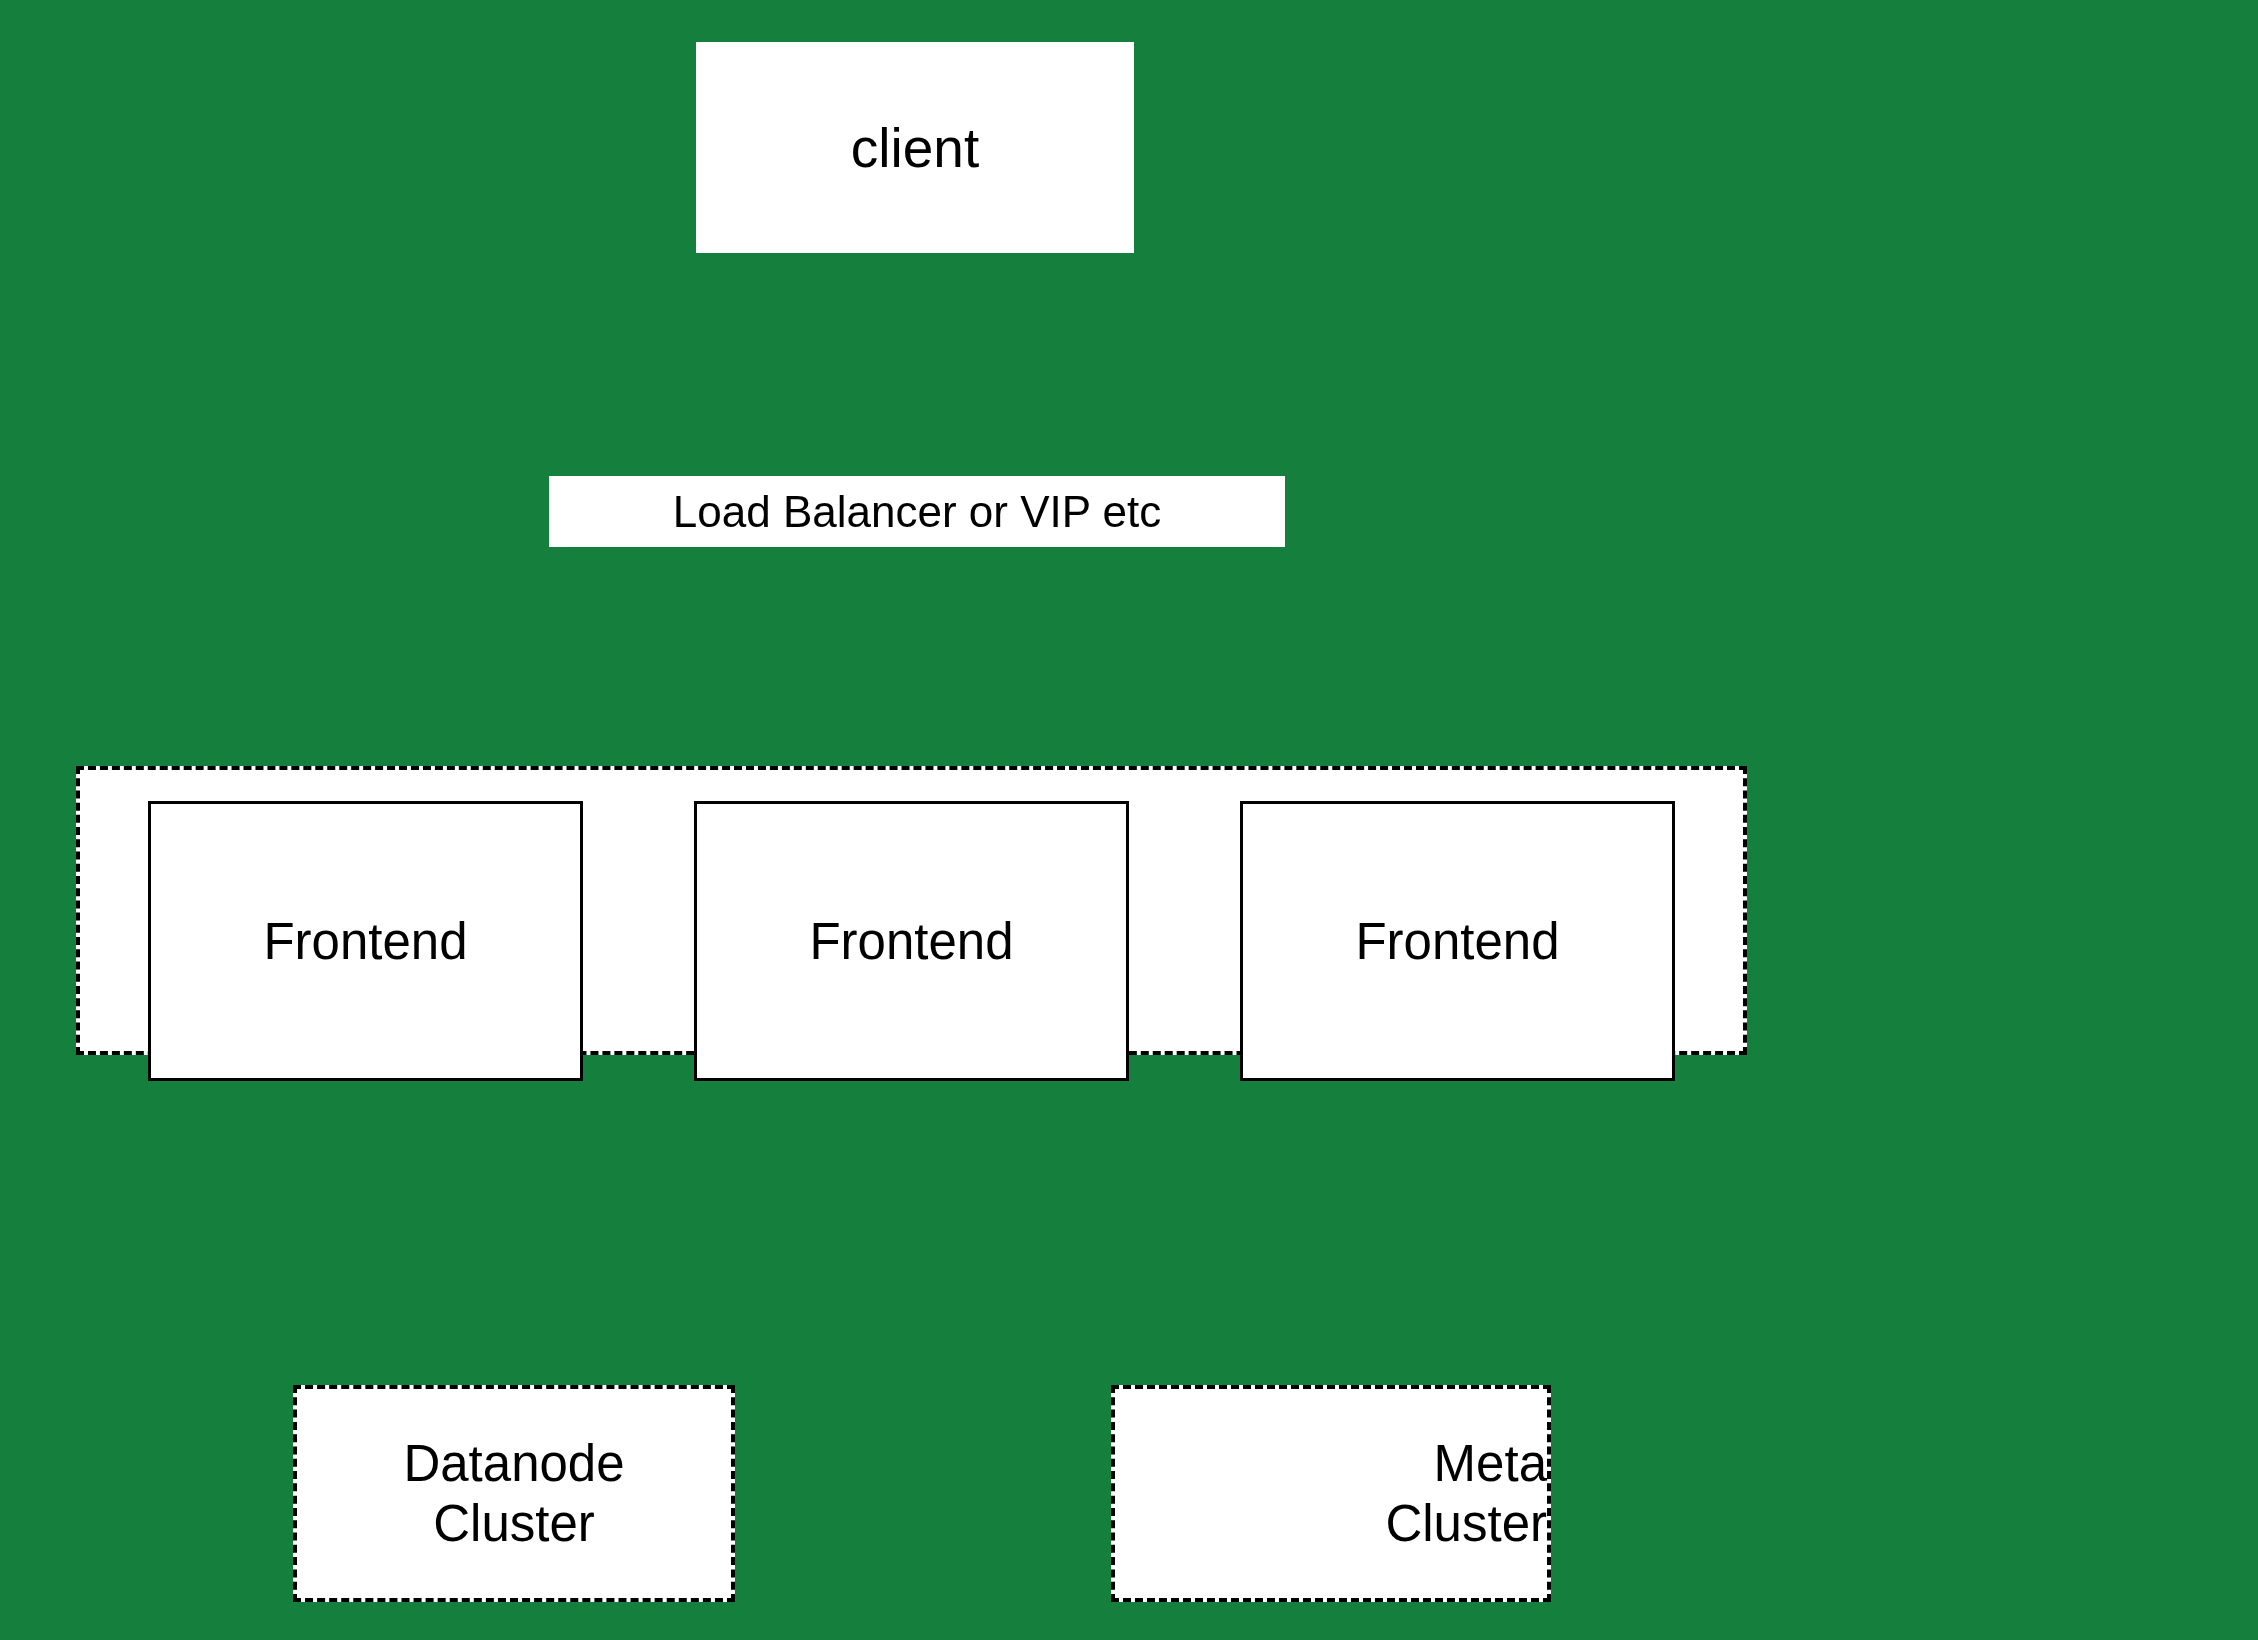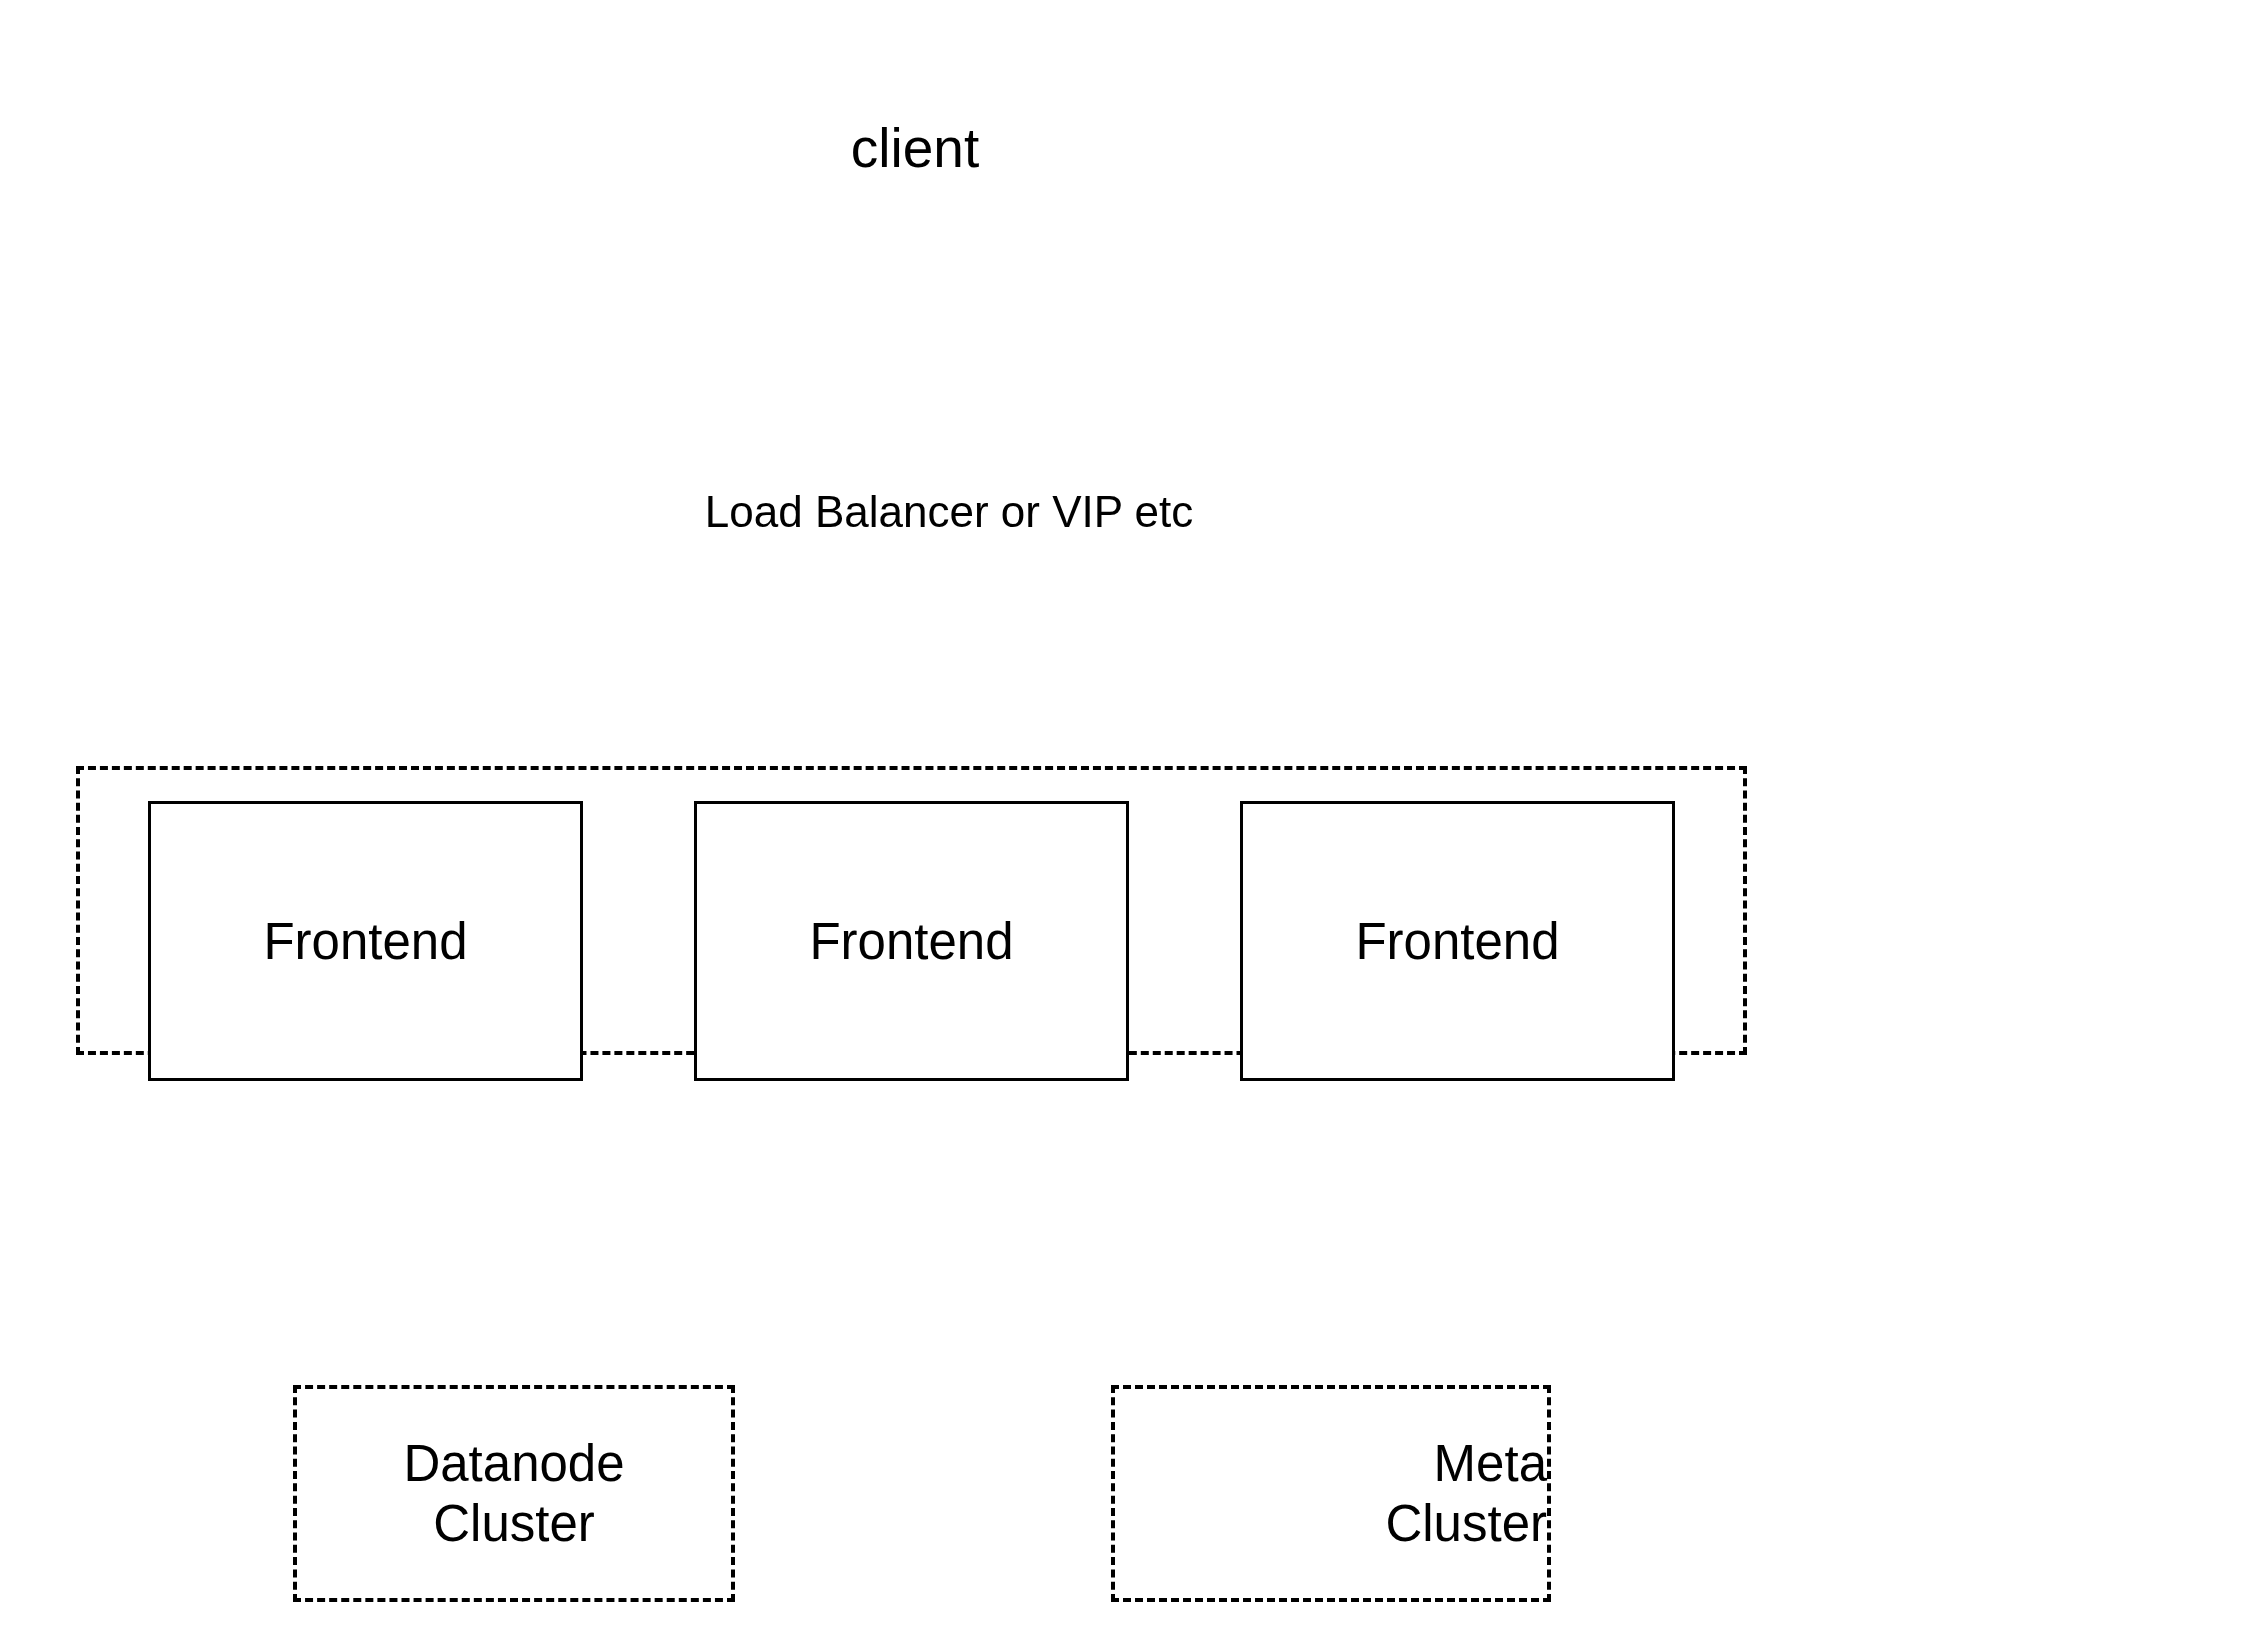--- a/index.html
+++ b/index.html
@@ -13,42 +13,41 @@
     position: relative;
     overflow: hidden;
     font-family: "Liberation Sans", "DejaVu Sans", sans-serif;
     color: #000000;
   }
   .canvas {
     position: absolute;
     left: 0; top: 0;
     width: 2258px;
     height: 1640px;
-    background: #ffffff;
+    background: #15803d;
   }
   .node {
     position: absolute;
     background: #ffffff;
     color: #000000;
     display: flex;
     align-items: center;
     justify-content: center;
     text-align: center;
     box-sizing: border-box;
   }
   #client {
     left: 696px; top: 42px;
     width: 438px; height: 211px;
     font-size: 55px;
   }
   #lb {
     left: 549px; top: 476px;
     width: 736px; height: 71px;
     font-size: 44px;
-    margin-left: 32px;
   }
   #frontend-group {
     position: absolute;
     left: 76px; top: 766px;
     width: 1671px; height: 289px;
     background: #ffffff;
     border: 4.5px dashed #000000;
     box-sizing: border-box;
   }
   .frontend-node {

